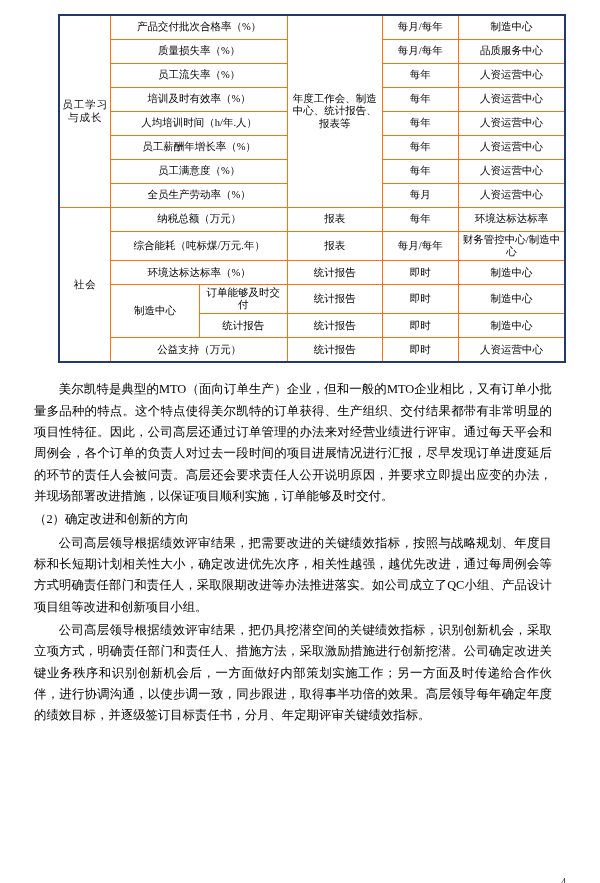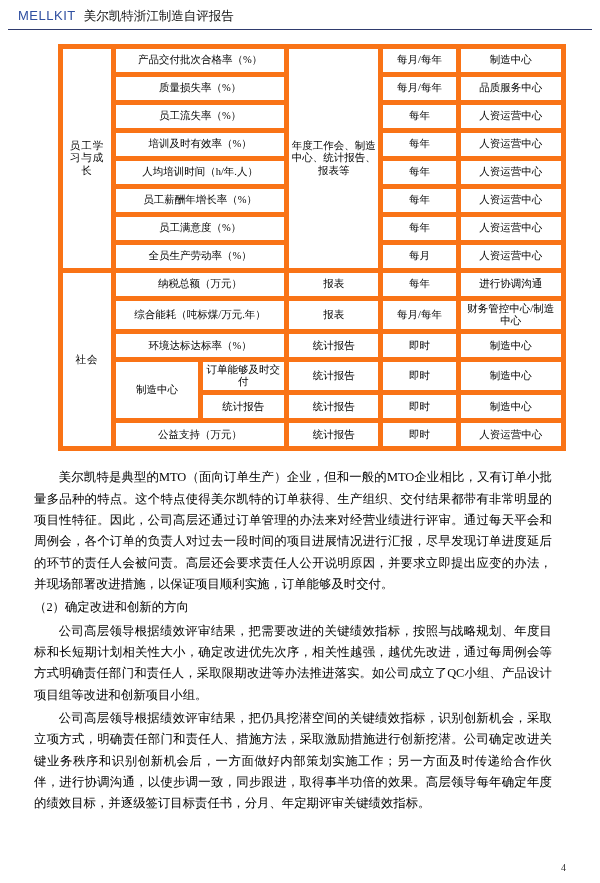--- a/index.html
+++ b/index.html
@@ -47,21 +47,21 @@
     margin: 14px 34px 0 58px;
   }
   table.kpi {
     border-collapse: collapse;
     width: 100%;
     table-layout: fixed;
     font-size: 10.5px;
     line-height: 1.15;
   }
   table.kpi td {
-    border: 5px solid #f97316;
+    border: 1px solid #f97316;
     text-align: center;
     vertical-align: middle;
     padding: 2px 2px;
     height: 19px;
     word-break: break-all;
   }
   td.vcat {
     width: 40px;
     letter-spacing: 1px;
   }
@@ -105,24 +105,20 @@
     font-size: 10px;
     color: #333333;
     font-family: "Liberation Serif", serif;
   }
 </style>
 </head>
 <body>
 
 <div class="page">
 
-  <div class="header">
-    <span class="brand">MELLKIT</span>
-    <span class="header-title">美尔凯特浙江制造自评报告</span>
-  </div>
 
   <div class="table-wrap">
     <table class="kpi outer-border">
       <tbody>
         <tr>
           <td class="vcat" rowspan="8">员工学习与成长</td>
           <td class="name" colspan="2">产品交付批次合格率（%）</td>
           <td class="method" rowspan="8">年度工作会、制造中心、统计报告、报表等</td>
           <td class="freq">每月/每年</td>
           <td class="dept">制造中心</td>
@@ -161,21 +157,21 @@
           <td class="name" colspan="2">全员生产劳动率（%）</td>
           <td class="freq">每月</td>
           <td class="dept">人资运营中心</td>
         </tr>
 
         <tr>
           <td class="vcat" rowspan="6">社会</td>
           <td class="name" colspan="2">纳税总额（万元）</td>
           <td class="method">报表</td>
           <td class="freq">每年</td>
-          <td class="dept">进行协调沟通</td>
+          <td class="dept">环境达标达标率</td>
         </tr>
         <tr>
           <td class="name" colspan="2">综合能耗（吨标煤/万元.年）</td>
           <td class="method">报表</td>
           <td class="freq">每月/每年</td>
           <td class="dept">财务管控中心/制造中心</td>
         </tr>
         <tr>
           <td class="name" colspan="2">环境达标达标率（%）</td>
           <td class="method">统计报告</td>

